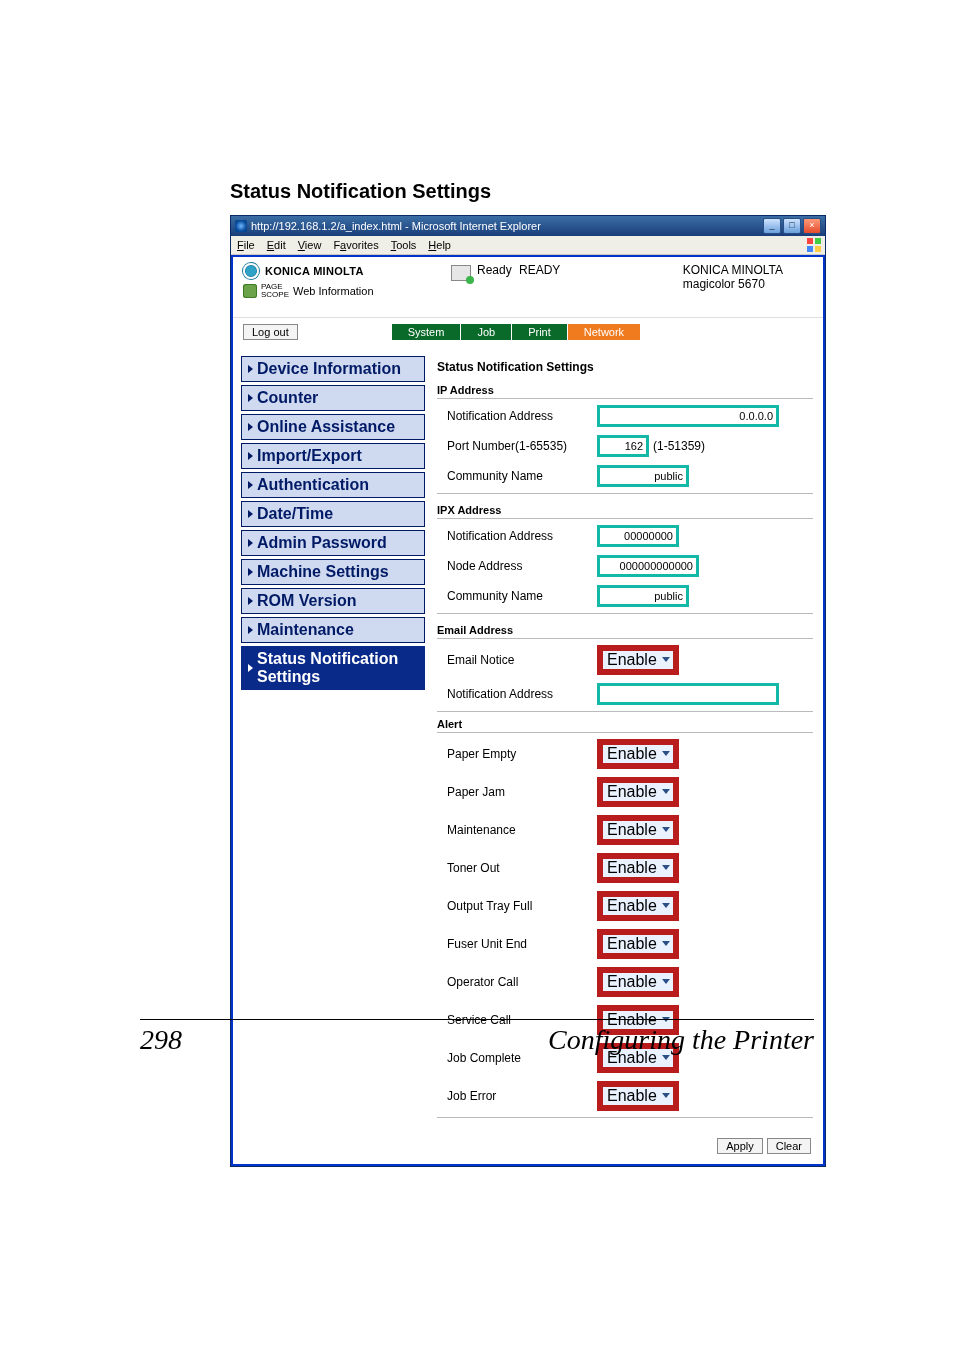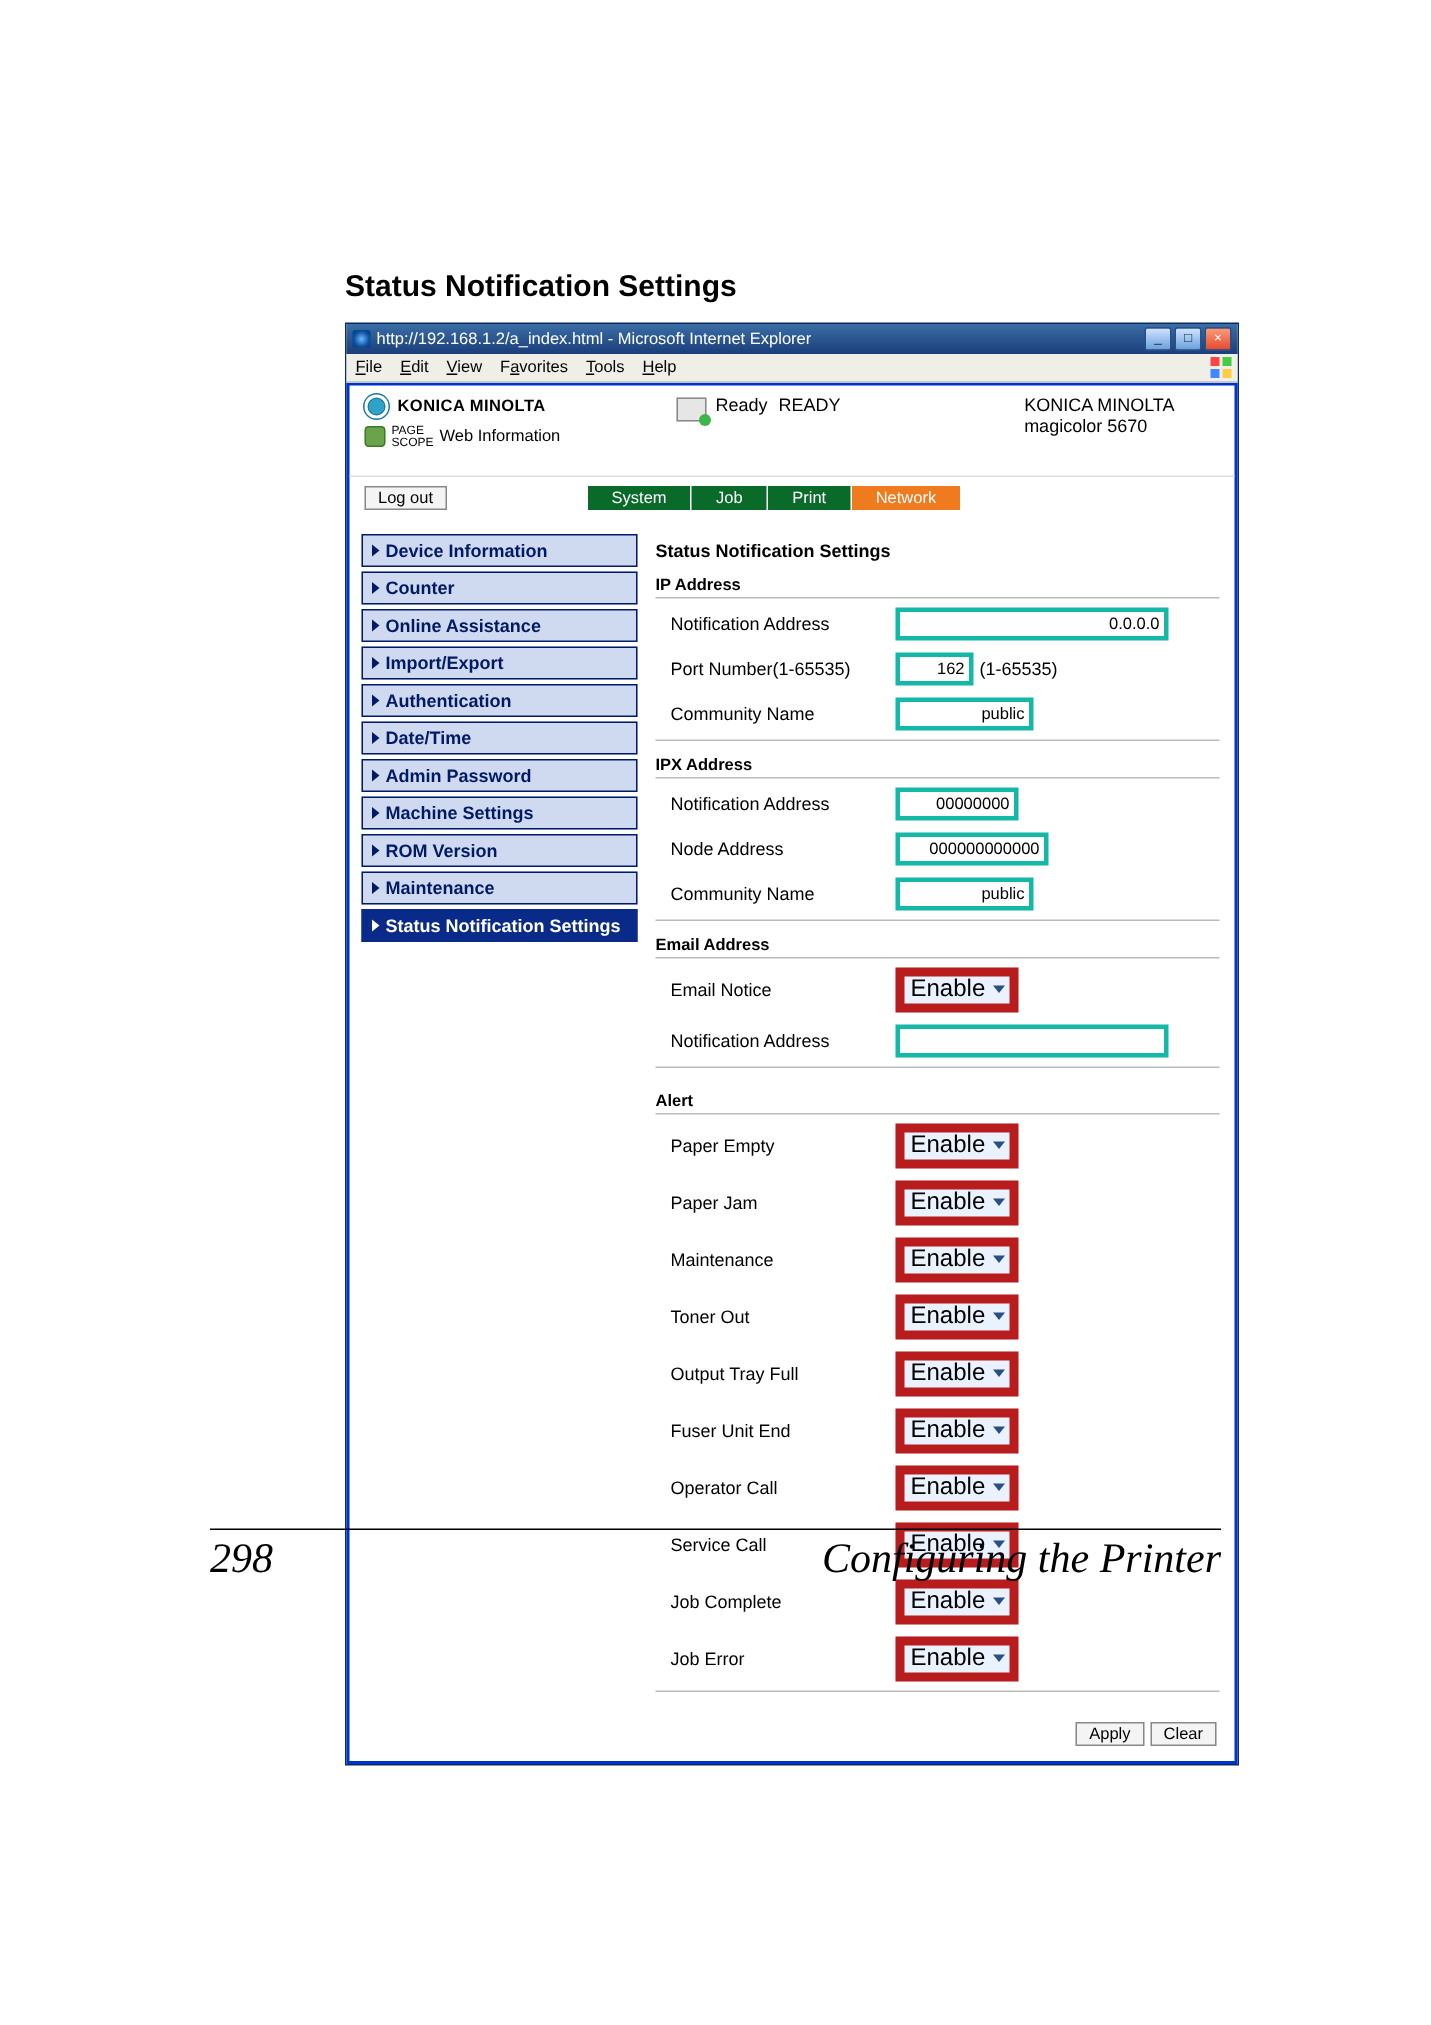--- a/index.html
+++ b/index.html
@@ -124,21 +124,21 @@
     background:#0a6a2a; color:#fff; font-size:11px;
     padding:2px 16px; margin-right:1px;
   }
   .tab.active { background:#f07a1e; }
   .content-row { display:flex; }
   .side-nav { width: 200px; padding: 6px 8px 10px 8px; box-sizing:border-box; }
   .nav-item {
     background:#cfd9f0;
     border:1px solid #001a66;
     color:#001a66;
-    font-size:12px;
+    font-size:16px;
     font-weight:bold;
     padding:3px 6px;
     margin-bottom:3px;
     display:flex; align-items:center; gap:4px;
   }
   .nav-item .arrow {
     width:0; height:0; border-top:4px solid transparent;
     border-bottom:4px solid transparent; border-left:5px solid #001a66;
   }
   .nav-item.sel {
@@ -311,21 +311,21 @@
 
           <div class="group-label">IP Address</div>
           <hr class="thin">
           <div class="field-row">
             <span class="lbl">Notification Address</span>
             <input class="text-input w-ip" value="0.0.0.0" style="">
           </div>
           <div class="field-row">
             <span class="lbl">Port Number(1-65535)</span>
             <input class="text-input w-port" value="162" style="">
-            <span class="range-note">(1-65535)</span>
+            <span class="range-note">(1-51359)</span>
           </div>
           <div class="field-row">
             <span class="lbl">Community Name</span>
             <input class="text-input w-comm" value="public" style="">
           </div>
           <hr class="thin">
 
           <div class="group-label" style="margin-top:10px">IPX Address</div>
           <hr class="thin">
           <div class="field-row">
@@ -347,21 +347,21 @@
           <div class="field-row">
             <span class="lbl">Email Notice</span>
             <span class="select">Enable</span>
           </div>
           <div class="field-row">
             <span class="lbl">Notification Address</span>
             <input class="text-input w-email" value="" style="">
           </div>
           <hr class="thin">
 
-          <div class="group-label" style="margin-top:16px">Alert</div>
+          <div class="group-label" style="margin-top:6px">Alert</div>
           <hr class="thin">
           <div id="alert-rows">
               <div class="field-row">
                 <span class="lbl">Paper Empty</span>
                 <span class="select">Enable</span>
               </div>
               <div class="field-row">
                 <span class="lbl">Paper Jam</span>
                 <span class="select">Enable</span>
               </div>

